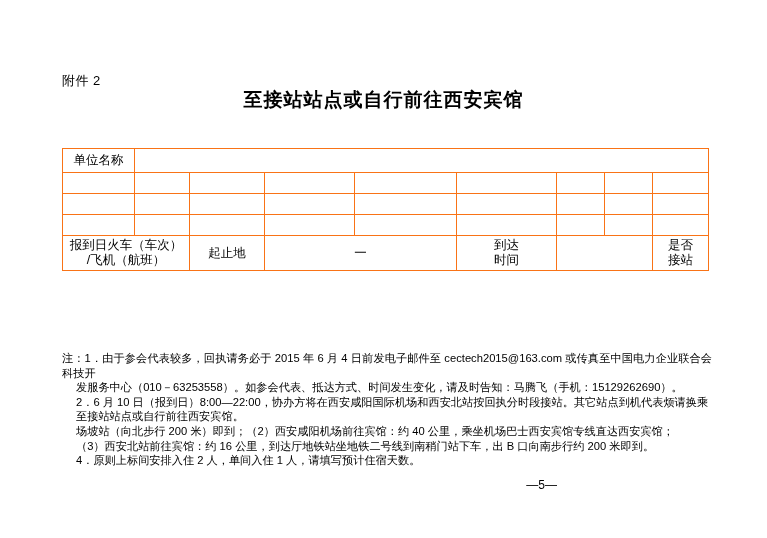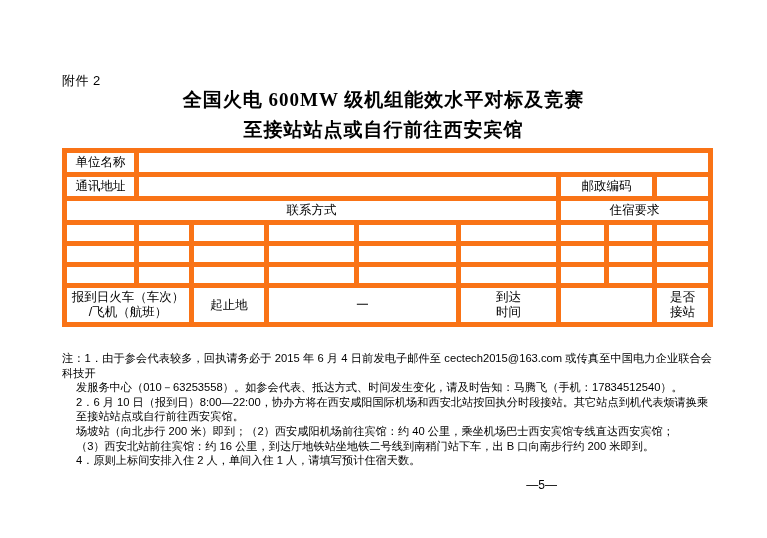--- a/index.html
+++ b/index.html
@@ -45,21 +45,21 @@
   }
   table.form {
     position: absolute;
     left: 62px;
     top: 148px;
     width: 646px;
     border-collapse: collapse;
     table-layout: fixed;
   }
   table.form td {
-    border: 5px solid #f97316;
+    border: 1px solid #f97316;
     font-size: 12.5px;
     text-align: center;
     vertical-align: middle;
     padding: 2px 3px;
     font-family: "Liberation Sans", sans-serif;
     line-height: 15px;
     margin-left: 36px;
   }
   .r-tall { height: 24px; }
   .r-head { height: 22px; }
@@ -96,50 +96,39 @@
   }
 </style>
 </head>
 <body>
 
 <div class="page">
 
   <div class="attachment-label">附件 2</div>
 
   <div class="title-block">
-    <div class="title-line">全国火电 600MW 级机组能效水平对标及竞赛</div>
     <div class="title-line">至接站站点或自行前往西安宾馆</div>
   </div>
 
   <table class="form">
     <colgroup>
       <col style="width:72px">
       <col style="width:55px">
       <col style="width:75px">
       <col style="width:90px">
       <col style="width:102px">
       <col style="width:100px">
       <col style="width:48px">
       <col style="width:48px">
       <col style="width:56px">
     </colgroup>
     <tbody>
       <tr class="r-tall">
         <td>单位名称</td>
         <td colspan="8"></td>
-      </tr>
-      <tr class="r-tall">
-        <td>通讯地址</td>
-        <td colspan="5"></td>
-        <td colspan="2">邮政编码</td>
-        <td></td>
-      </tr>
-      <tr class="r-head">
-        <td colspan="6">联系方式</td>
-        <td colspan="3">住宿要求</td>
       </tr>
       <tr class="r-blank">
         <td></td>
         <td></td>
         <td></td>
         <td></td>
         <td></td>
         <td></td>
         <td></td>
         <td></td>
@@ -182,21 +171,21 @@
         <td>
           <div>是否</div>
           <div>接站</div>
         </td>
       </tr>
     </tbody>
   </table>
 
   <div class="notes">
     <div class="note-item">注：1．由于参会代表较多，回执请务必于 2015 年 6 月 4 日前发电子邮件至 cectech2015@163.com 或传真至中国电力企业联合会科技开</div>
-    <div class="note-item note-indent">发服务中心（010－63253558）。如参会代表、抵达方式、时间发生变化，请及时告知：马腾飞（手机：17834512540）。</div>
+    <div class="note-item note-indent">发服务中心（010－63253558）。如参会代表、抵达方式、时间发生变化，请及时告知：马腾飞（手机：15129262690）。</div>
     <div class="note-item note-indent">2．6 月 10 日（报到日）8:00—22:00，协办方将在西安咸阳国际机场和西安北站按回执分时段接站。其它站点到机代表烦请换乘</div>
     <div class="note-item note-indent">至接站站点或自行前往西安宾馆。</div>
     <div class="note-item note-indent">场坡站（向北步行 200 米）即到；（2）西安咸阳机场前往宾馆：约 40 公里，乘坐机场巴士西安宾馆专线直达西安宾馆；</div>
     <div class="note-item note-indent">（3）西安北站前往宾馆：约 16 公里，到达厅地铁站坐地铁二号线到南稍门站下车，出 B 口向南步行约 200 米即到。</div>
     <div class="note-item note-indent">4．原则上标间安排入住 2 人，单间入住 1 人，请填写预计住宿天数。</div>
   </div>
 
   <div class="page-num">—5—</div>
 
 </div>

